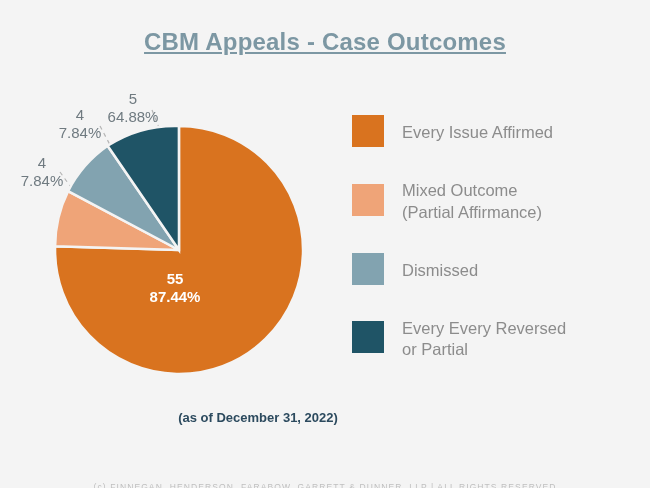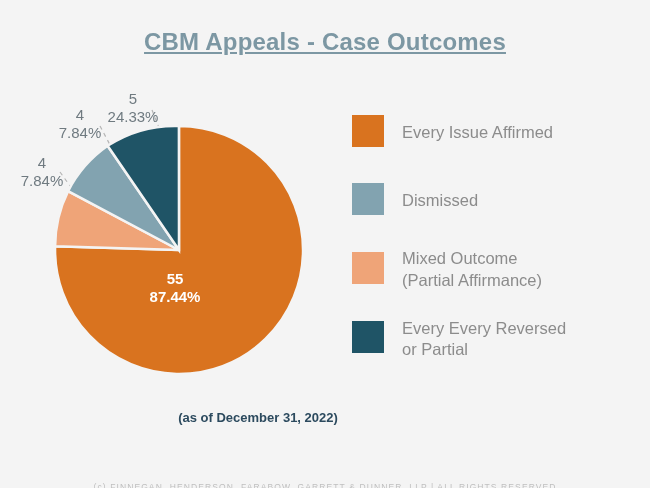--- a/index.html
+++ b/index.html
@@ -172,49 +172,49 @@
       <span class="lv">7.84%</span>
     </div>
 
     <div class="slice-label outer" id="label-dismissed">
       <span class="lv">4</span>
       <span class="lv">7.84%</span>
     </div>
 
     <div class="slice-label outer" id="label-reversed">
       <span class="lv">5</span>
-      <span class="lv">24.33%</span>
+      <span class="lv">64.88%</span>
     </div>
   </div>
 
   <div id="legend">
 
     <div class="legend-item">
       <span class="legend-swatch" style="background:#d9731f"></span>
       <span class="legend-label">
         <span>Every Issue Affirmed</span>
-      </span>
-    </div>
-
-    <div class="legend-item">
-      <span class="legend-swatch" style="background:#82a3b0"></span>
-      <span class="legend-label">
-        <span>Dismissed</span>
       </span>
     </div>
 
     <div class="legend-item">
       <span class="legend-swatch" style="background:#efa478"></span>
       <span class="legend-label">
         <span>Mixed Outcome</span>
         <span class="l2">(Partial Affirmance)</span>
       </span>
     </div>
 
     <div class="legend-item">
+      <span class="legend-swatch" style="background:#82a3b0"></span>
+      <span class="legend-label">
+        <span>Dismissed</span>
+      </span>
+    </div>
+
+    <div class="legend-item">
       <span class="legend-swatch" style="background:#1f5466"></span>
       <span class="legend-label">
         <span>Every Every Reversed</span>
         <span class="l2">or Partial</span>
       </span>
     </div>
 
   </div>
 
   <div id="as-of">(as of December 31, 2022)</div>

